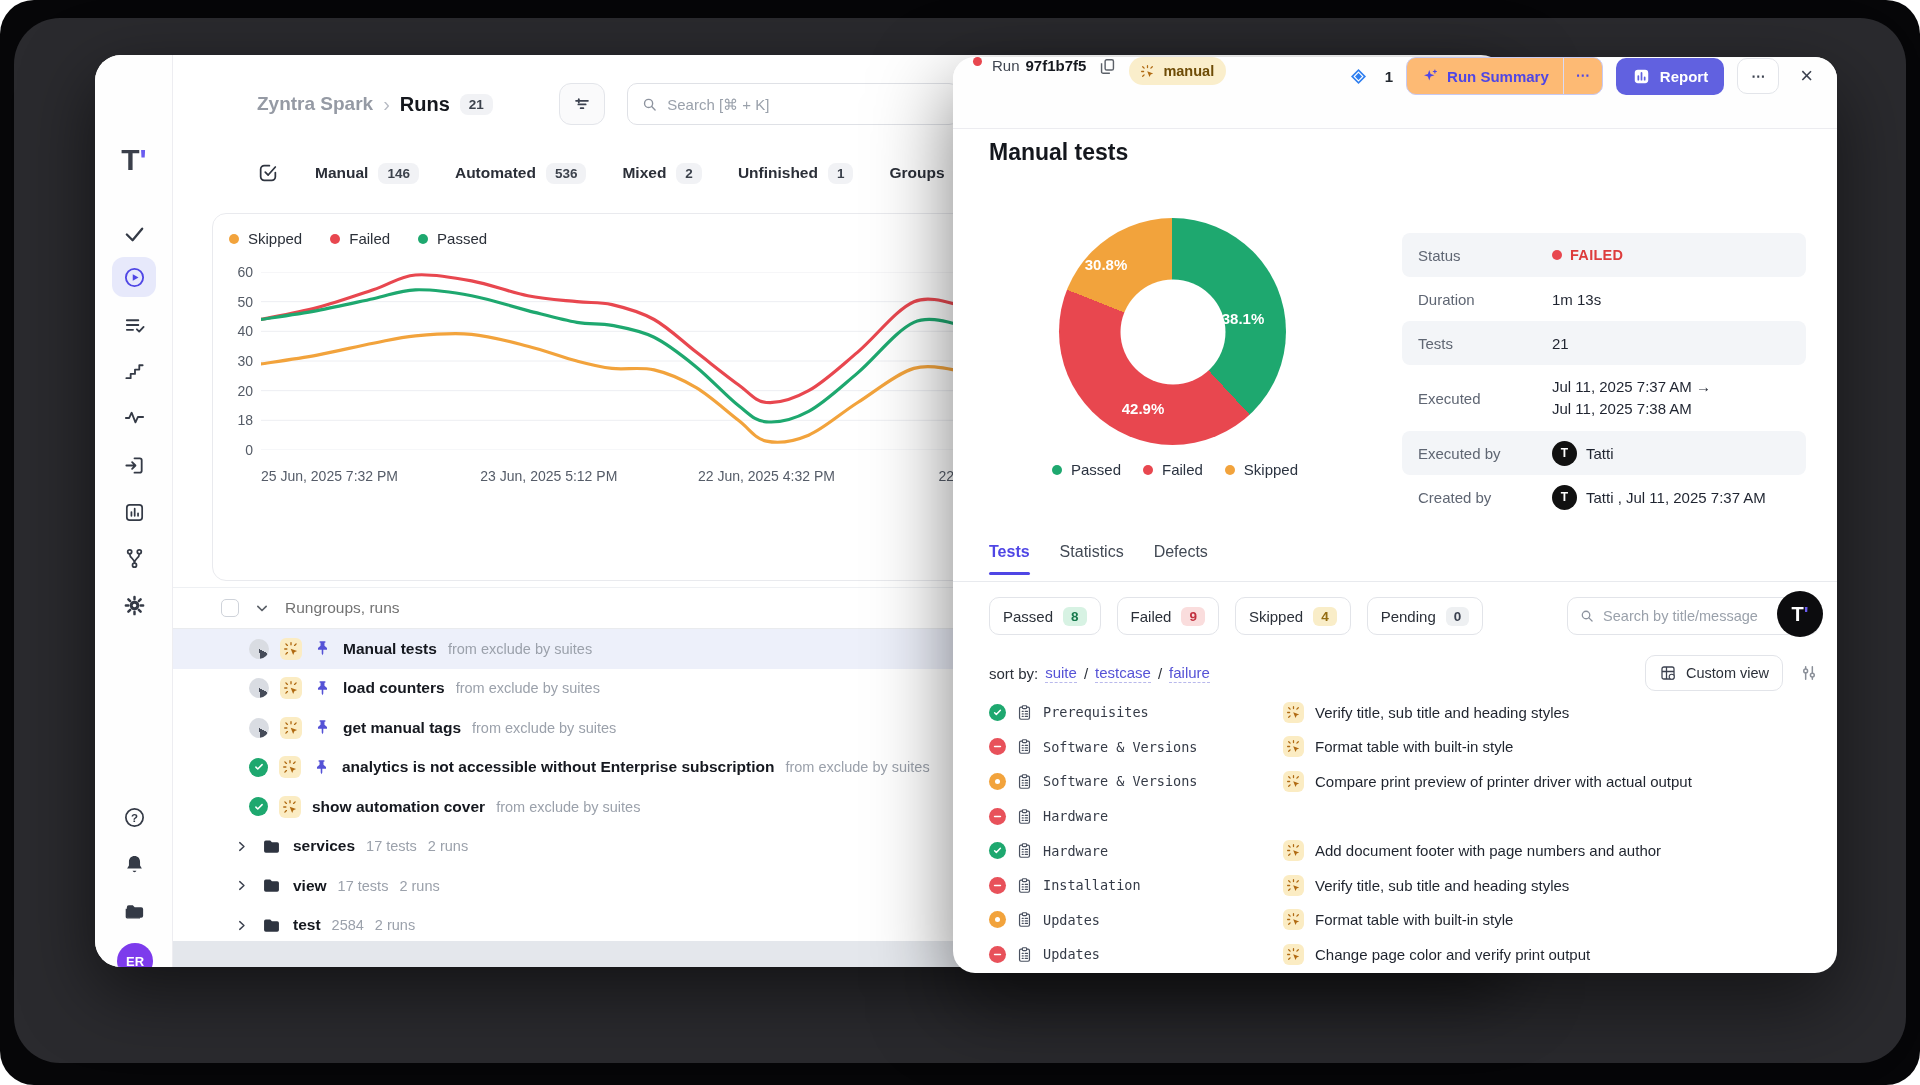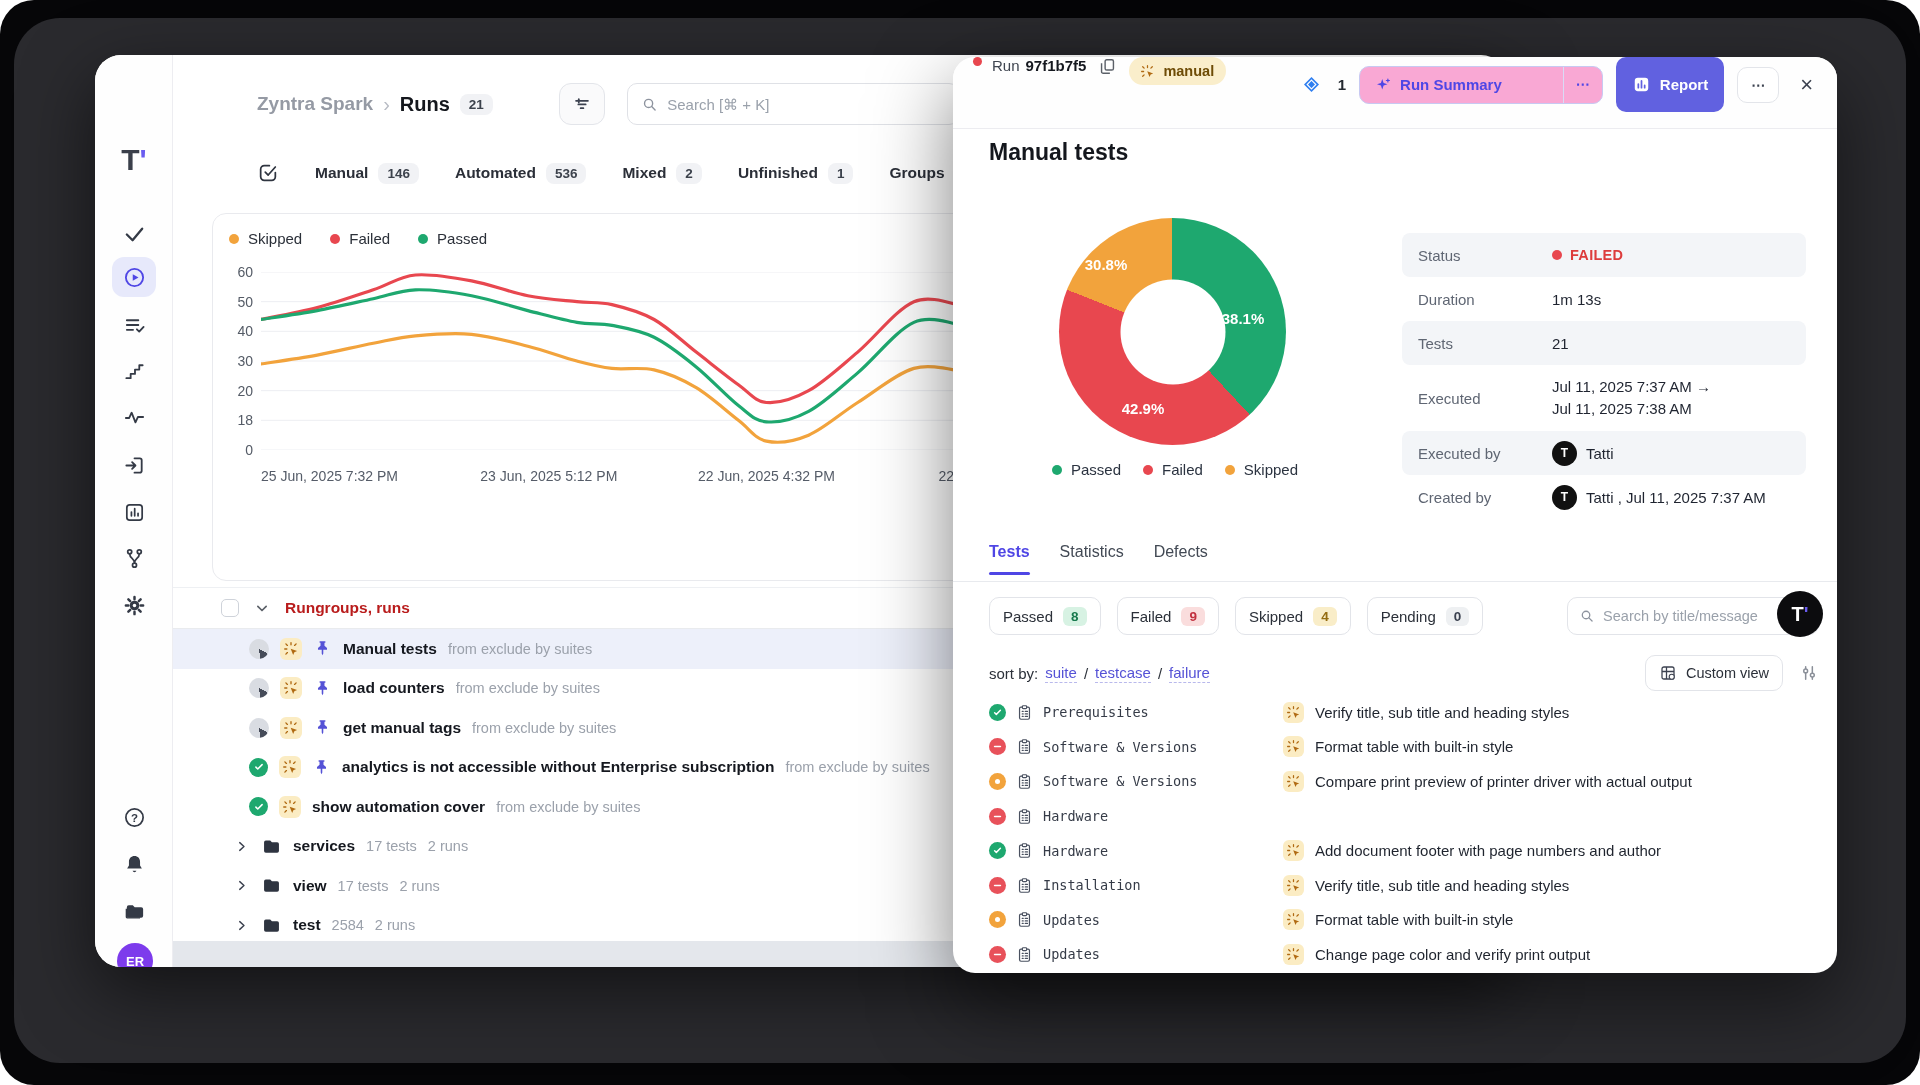--- a/index.html
+++ b/index.html
@@ -44,21 +44,21 @@
   .dot { width:10px; height:10px; border-radius:50%; }
   .ylabels { position:absolute; left:6px; top:58px; width:34px; height:178px; }
   .ylabels span { position:absolute; right:0; font-size:14px; color:#545b66; }
   .plot { position:absolute; left:48px; top:58px; width:702px; height:178px; }
   .xlabels { position:absolute; left:48px; top:254px; width:702px; height:20px; }
   .xlabels span { position:absolute; font-size:14px; color:#555c68; white-space:nowrap; }
 
   .runs-hd { position:absolute; left:78px; right:0; top:532px; height:42px; border-top:1px solid #eef0f3; border-bottom:1px solid #e9ebee;
     display:flex; align-items:center; gap:13px; padding-left:48px; }
   .cb { width:18px; height:18px; border:1.5px solid #cfd3da; border-radius:5px; background:#fff; cursor:pointer; }
-  .runs-hd .ttl { font-size:15.5px; font-weight:700; color:#b91c1c; }
+  .runs-hd .ttl { font-size:15.5px; font-weight:400; color:#737373; }
   .rlist { position:absolute; left:78px; right:0; top:574px; }
   .rrow { height:39.5px; display:flex; align-items:center; gap:11px; padding-left:76px; cursor:pointer; }
   .rrow.selected { background:#edf0fa; }
   .rrow.folder { padding-left:60px; }
   .rrow .st, .rrow .pin, .rrow .chev, .rrow .fold { display:none; align-items:center; }
   .rrow.progress .st.progress { display:flex; }
   .rrow.passed  .st.passed  { display:flex; }
   .rrow.pinned  .pin  { display:flex; }
   .rrow.folder  .chev, .rrow.folder .fold { display:flex; }
   .rrow .name { font-size:15.5px; font-weight:600; color:#15181f; white-space:nowrap; }
@@ -73,25 +73,25 @@
     box-shadow:0 30px 80px rgba(0,0,0,.5); overflow:hidden; }
   .phdr { position:absolute; left:0; right:0; top:0; height:72px; border-bottom:1px solid #ececf0; display:flex; align-items:flex-start; padding:0 20px; background:#fefefe; }
   .rdot { width:9px; height:9px; border-radius:50%; background:#e8474f; margin-right:10px; }
   .runlbl { font-size:15px; color:#3f4550; margin-right:6px; }
   .runid { font-size:15px; font-weight:700; color:#15181f; margin-right:12px; }
   .icbtn { display:flex; align-items:center; justify-content:center; cursor:pointer; }
   .manual-badge { margin-left:12px; background:#faeecb; border-radius:14px; padding:5px 12px 5px 9px; display:flex; gap:7px; align-items:center;
     font-size:14.5px; font-weight:600; color:#6e4c06; cursor:pointer; }
   .phdr .right { margin-left:auto; display:flex; align-items:center; gap:13px; }
   .cnt1 { font-size:15px; font-weight:600; color:#23282f; margin-left:4px; }
-  .btn-group { display:flex; border:1px solid #c7c9f2; border-radius:10px; overflow:hidden; background:#f9a8d4;gap:47px; }
+  .btn-group { display:flex; border:1px solid #c7c9f2; border-radius:10px; overflow:hidden; background:#fdba74; }
   .btn-group .seg1 { display:flex; align-items:center; gap:8px; padding:9px 14px; color:#4f46e5; font-size:15px; font-weight:600; cursor:pointer; }
   .btn-group .seg2 { border-left:1px solid #d9dbf6; padding:9px 12px; color:#4f46e5; font-weight:bold; cursor:pointer; font-size:14px; }
   .report-btn { background:#6161e0; border-radius:10px; color:#fff; font-size:15px; font-weight:600; display:flex; gap:9px;
-    align-items:center; padding:18px 16px; cursor:pointer; border:0; }
+    align-items:center; padding:9px 16px; cursor:pointer; border:0; }
   .more-btn { border:1px solid #e3e5ea; border-radius:10px; padding:9px 13px; font-weight:bold; color:#3c4250; cursor:pointer; background:#fff; font-size:14px;}
   .close-x { font-size:22px; color:#3c4250; cursor:pointer; margin-left:4px; padding:0 4px; }
 
   .ptitle { position:absolute; left:36px; top:82px; font-size:23px; font-weight:700; color:#14171d; }
   .donut { position:absolute; left:106px; top:161px; width:227px; height:227px; border-radius:50%; }
   .donut .hole { position:absolute; left:50%; top:50%; width:105px; height:105px; border-radius:50%; background:#fff; transform:translate(-50%,-50%); }
   .dlabel { position:absolute; color:#fff; font-size:15px; font-weight:600; transform:translate(-50%,-50%); }
   .dlegend { position:absolute; left:40px; top:404px; width:364px; display:flex; justify-content:center; gap:22px; }
   .dlegend .leg-item { font-size:15px; color:#2b3340; }
 

